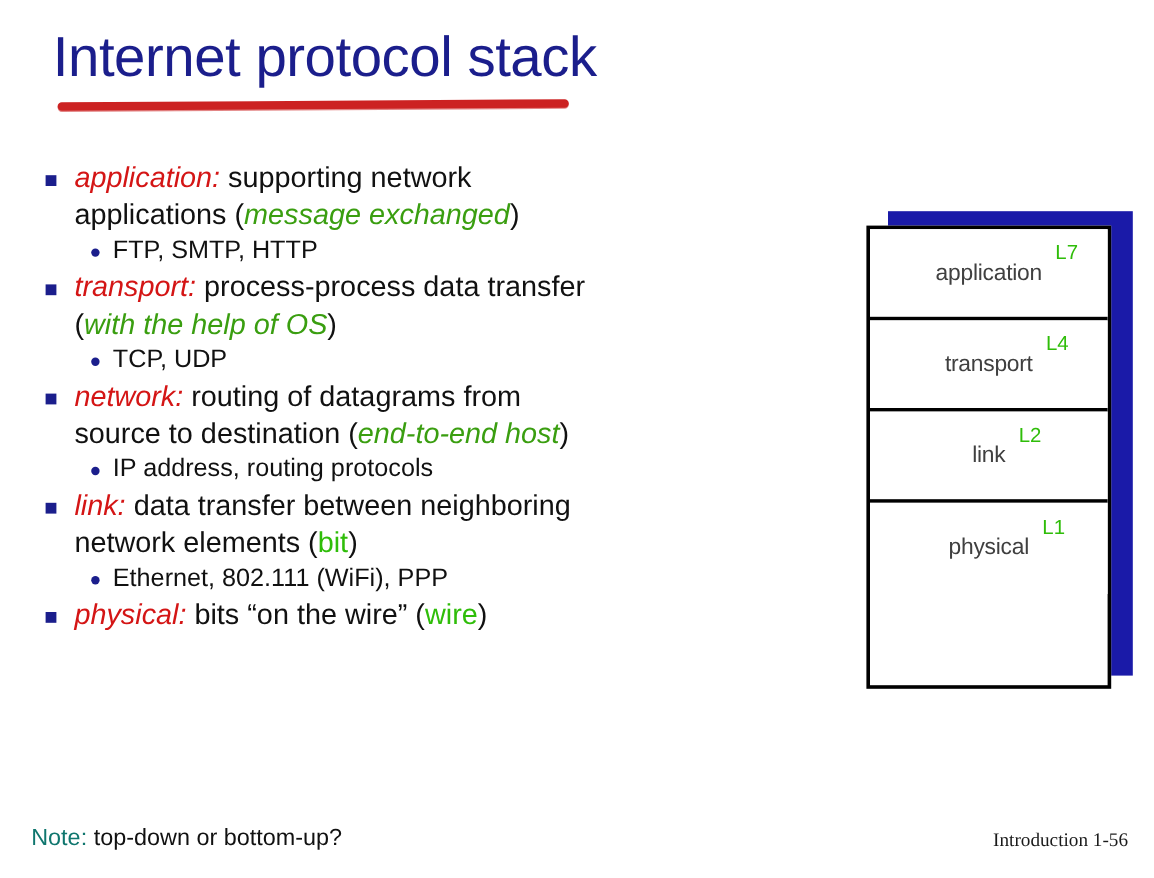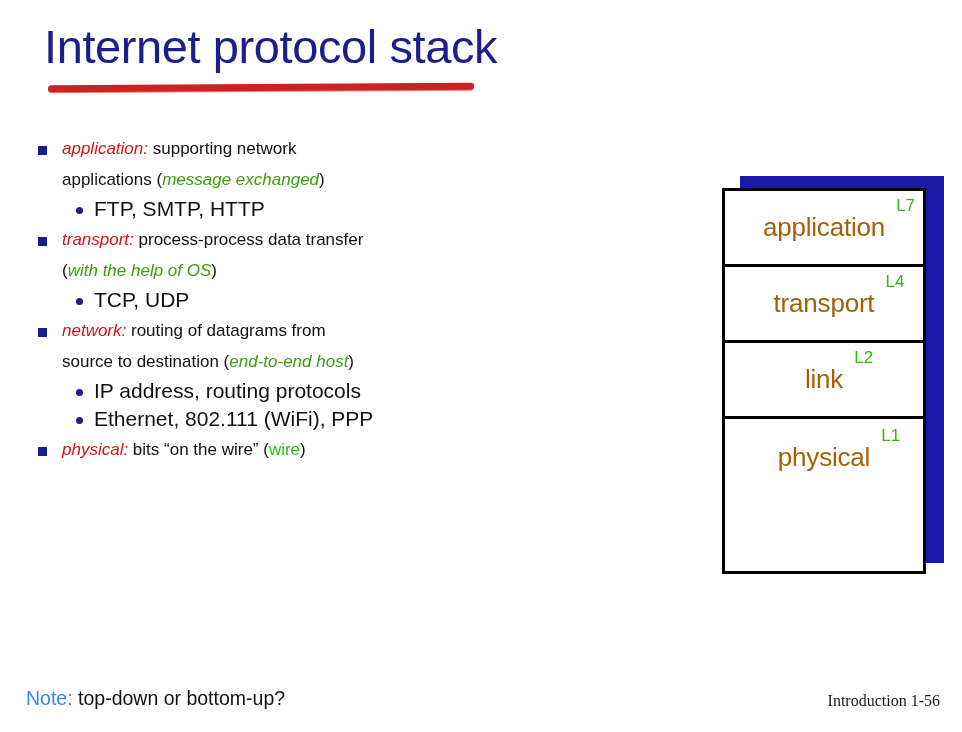--- a/index.html
+++ b/index.html
@@ -57,21 +57,21 @@
   }
   .bullet > .sq {
     position: absolute;
     left: 14px;
     top: 13px;
     width: 9px;
     height: 9px;
     background: #1b1e8c;
   }
   .btext {
-    font-size: 17px;
+    font-size: 24px;
     line-height: 31px;
     color: #111111;
   }
   .lay {
     color: #d41515;
     font-style: italic;
     font-weight: 400;
   }
   .grn { color: #3a9e10; font-style: italic; }
   .grn-bright { color: #2fbd09; }
@@ -100,21 +100,21 @@
   
   #note-line {
     position: absolute;
     left: 26px;
     top: 687px;
     font-size: 19.5px;
     color: #111111;
     white-space: nowrap;
   }
   #note-label {
-    color: #3b82f6;
+    color: #0f766e;
   }
 
   
   #footer-ref {
     position: absolute;
     right: 22px;
     top: 692px;
     font-size: 16px;
     font-family: "Liberation Serif", serif;
     color: #1a1a1a;
@@ -157,23 +157,23 @@
     align-items: center;
     justify-content: center;
   }
   .layer-box:last-child { border-bottom: none; }
   .layer-inner {
     position: relative;
     display: inline-block;
     white-space: nowrap;
   }
   .layer-name {
-    font-size: 26px;
+    font-size: 19px;
     font-family: "Liberation Sans", sans-serif;
-    color: #a16207;
+    color: #404040;
     letter-spacing: -0.2px;
   }
   .layer-num {
     position: absolute;
     top: -16px;
     right: -30px;
     font-size: 17px;
     font-family: Liberation Sans, sans-serif;
     color: #2fbd09;
   }
@@ -217,20 +217,27 @@
     <div class="btext">
       <span class="lay">network:</span><span> routing of datagrams from</span><br>
       <span>source to destination (</span><span class="grn">end-to-end host</span><span>)</span>
     </div>
   </div>
   <div class="sub">
     <span class="dot"></span>
     <div class="stext">IP address, routing protocols</div>
   </div>
 
+  <div class="bullet">
+    <span class="sq"></span>
+    <div class="btext">
+      <span class="lay">link:</span><span> data transfer between neighboring</span><br>
+      <span>network elements (</span><span class="grn-bright">bit</span><span>)</span>
+    </div>
+  </div>
   <div class="sub">
     <span class="dot"></span>
     <div class="stext">Ethernet, 802.111 (WiFi), PPP</div>
   </div>
 
   <div class="bullet">
     <span class="sq"></span>
     <div class="btext">
       <span class="lay">physical:</span><span> bits “on the wire” (</span><span class="grn-bright">wire</span><span>)</span>
     </div>

